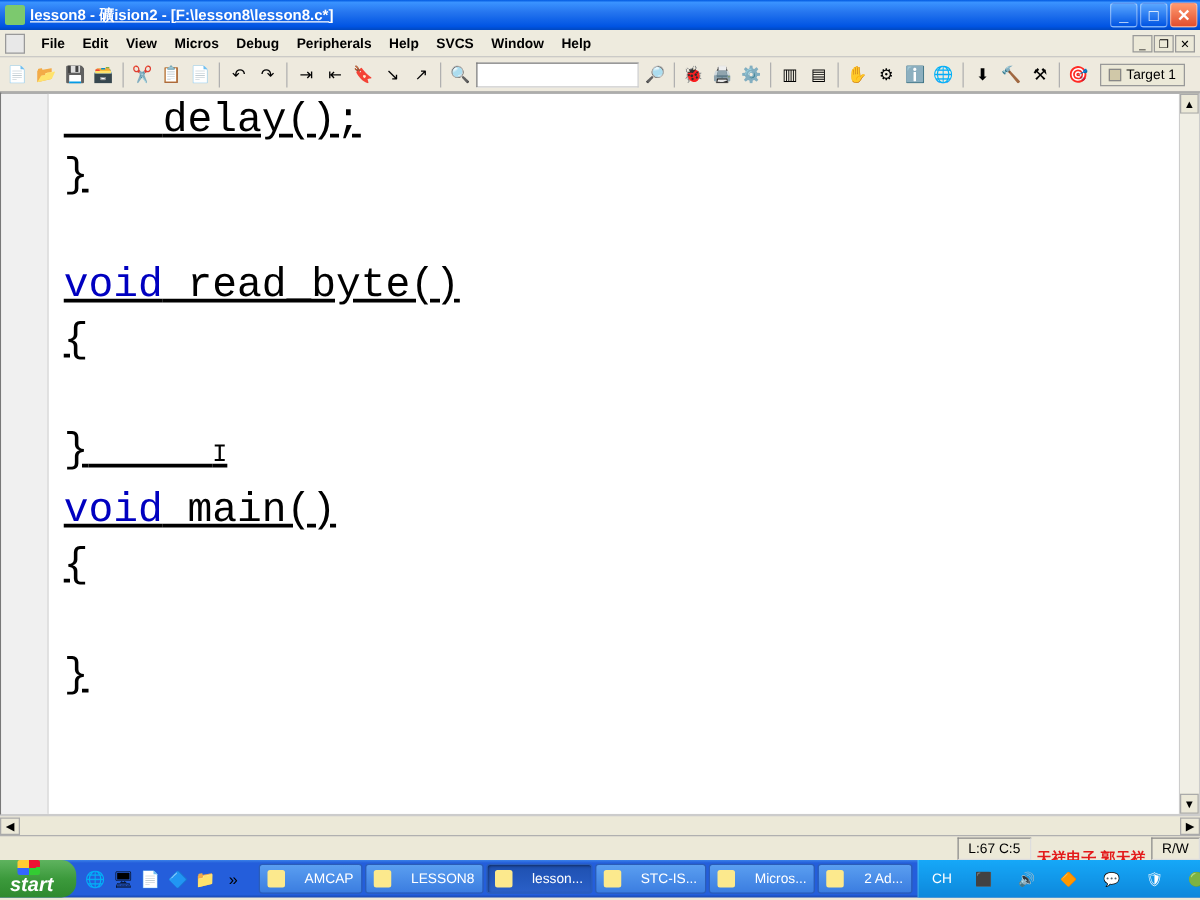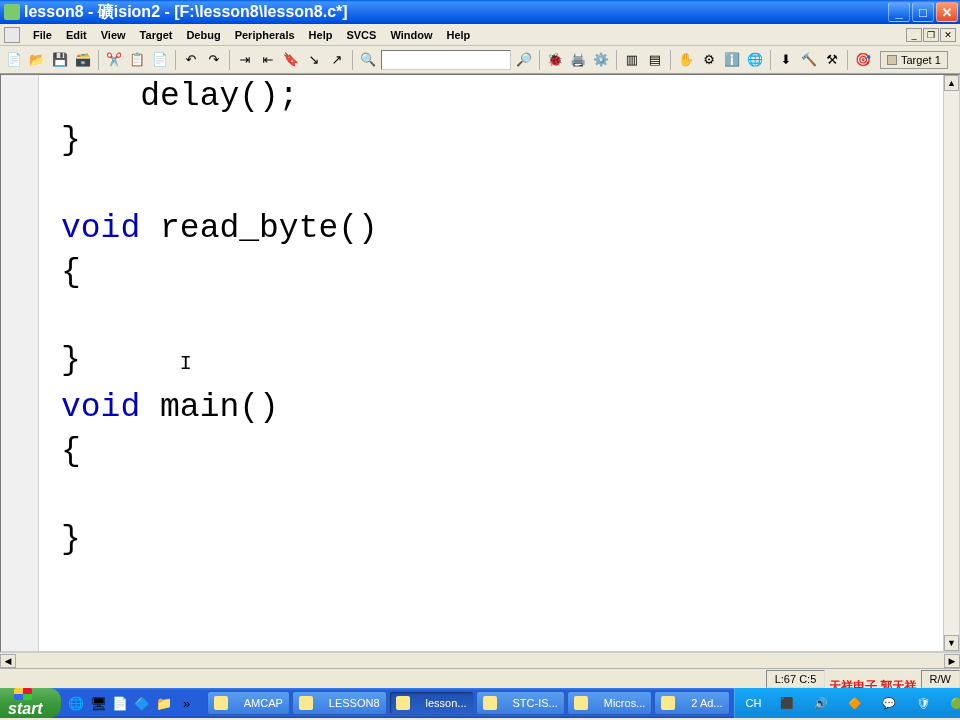--- a/index.html
+++ b/index.html
@@ -1,41 +1,41 @@
 <!DOCTYPE html>
 <html><head>
 <meta charset="utf-8">
 <style>
 * { margin: 0; padding: 0; box-sizing: border-box; }
 body { font-family: Tahoma, sans-serif; font-size: 11px; width: 960px; height: 720px; overflow: hidden; background: #ece9d8; position: relative; }
 
 .titlebar { height: 24px; background: linear-gradient(to bottom, #0058e0 0%, #3a93ff 8%, #2676ef 40%, #0054e3 88%, #0048c0 100%); display: flex; align-items: center; padding: 0 2px 0 4px; color: white; }
 .titlebar .icon { width: 16px; height: 16px; background: #7cc96e; margin-right: 4px; border-radius: 2px; }
-.titlebar .title { flex: 1; font-weight: bold; font-size: 16px; }
+.titlebar .title { flex: 1; font-weight: bold; font-size: 12px; text-decoration: underline; }
 .titlebar .winbtns { display: flex; gap: 2px; }
 .titlebar .winbtn { width: 22px; height: 20px; border-radius: 3px; display: flex; align-items: center; justify-content: center; font-family: Arial; font-weight: bold; font-size: 13px; color: white; border: 1px solid rgba(255,255,255,0.4); }
 .titlebar .winbtn.min, .titlebar .winbtn.max { background: linear-gradient(to bottom, #5aa7ff, #0054e3); }
 .titlebar .winbtn.close { background: linear-gradient(to bottom, #ff9a6f, #e14e2f); }
 
 .menubar { height: 22px; background: #eeebde; display: flex; align-items: center; padding: 0 4px; border-bottom: 1px solid #c0c0c0; }
 .menubar .mdi-icon { width: 16px; height: 16px; background: #e8e8e8; border: 1px solid #999; margin-right: 6px; }
 .menubar .menuitem { padding: 2px 7px; cursor: default; font-weight: bold; }
 .menubar .mdi-btns { margin-left: auto; display: flex; gap: 1px; }
 .menubar .mdi-btn { width: 16px; height: 14px; background: #ece9d8; border: 1px solid #999; font-size: 9px; display: flex; align-items: center; justify-content: center; cursor: default; }
 
 .toolbar { height: 28px; background: #eeeade; display: flex; align-items: center; padding: 0 4px; border-bottom: 1px solid #a0a0a0; gap: 3px; }
 .toolbar .sep { width: 1px; height: 20px; background: #b0b0b0; margin: 0 2px; }
 .toolbar .tbtn { width: 20px; height: 20px; display: flex; align-items: center; justify-content: center; cursor: default; border: 1px solid transparent; font-size: 13px; }
 .toolbar .combo { width: 130px; height: 20px; background: white; border: 1px inset #ccc; }
 .toolbar .target { margin-left: 4px; padding: 2px 6px; background: #ece9d8; border: 1px solid #999; font-size: 11px; display: flex; align-items: center; }
 .toolbar .target .box { width: 10px; height: 10px; background: #d0c8a8; border: 1px solid #888; margin-right: 4px; }
 
 .editor-area { height: 578px; display: flex; background: white; border: 1px inset #ccc; position: relative; }
 .gutter { width: 38px; background: #f0f0f0; border-right: 1px solid #d0d0d0; }
-.editor { flex: 1; background: white; font-family: "Courier New", monospace; font-size: 33px; line-height: 44px; padding: 0 22px; white-space: pre; overflow: hidden; color: #000; position: relative; }
+.editor { flex: 1; background: white; font-family: "Courier New", monospace; font-size: 33px; line-height: 44px; padding: 0 12px; white-space: pre; overflow: hidden; color: #000; position: relative; text-decoration: underline; }
 .editor .kw { color: #0000c0; }
 .editor .cursor-I { font-family: "Courier New", monospace; font-size: 20px; color: #000; }
 .vscroll { width: 16px; background: #ece9d8; border-left: 1px solid #ccc; display: flex; flex-direction: column; }
 .vscroll .sbtn { height: 16px; background: #ece9d8; border: 1px solid #aaa; font-size: 9px; display: flex; align-items: center; justify-content: center; }
 .vscroll .track { flex: 1; background: #f0eee4; }
 
 .hscroll { height: 16px; background: #ece9d8; display: flex; align-items: center; border-top: 1px solid #ccc; }
 .hscroll .sbtn { width: 16px; height: 14px; background: #ece9d8; border: 1px solid #aaa; font-size: 9px; display: flex; align-items: center; justify-content: center; }
 .hscroll .tabstrip { width: 20px; height: 14px; background: #ece9d8; }
 .hscroll .track { flex: 1; background: #f0eee4; }
@@ -69,21 +69,21 @@
     <div class="winbtn max">□</div>
     <div class="winbtn close">✕</div>
   </div>
 </div>
 
 <div class="menubar">
   <div class="mdi-icon"></div>
   <div class="menuitem">File</div>
   <div class="menuitem">Edit</div>
   <div class="menuitem">View</div>
-  <div class="menuitem">Target</div>
+  <div class="menuitem">Micros</div>
   <div class="menuitem">Debug</div>
   <div class="menuitem">Peripherals</div>
   <div class="menuitem">Help</div>
   <div class="menuitem">SVCS</div>
   <div class="menuitem">Window</div>
   <div class="menuitem">Help</div>
   <div class="mdi-btns">
     <div class="mdi-btn">_</div>
     <div class="mdi-btn">❐</div>
     <div class="mdi-btn">✕</div>

